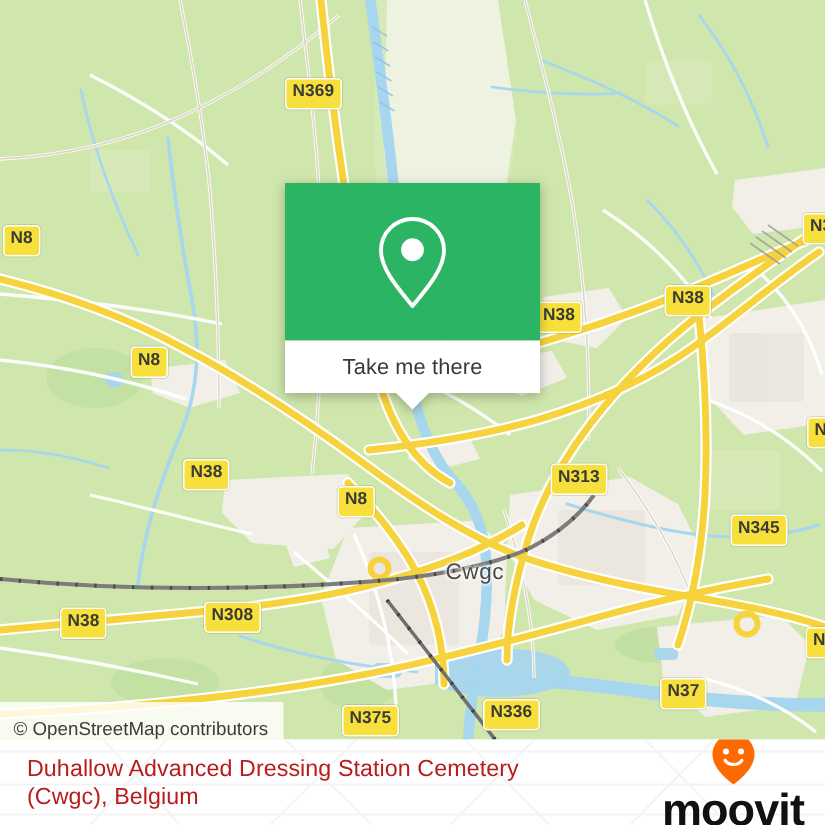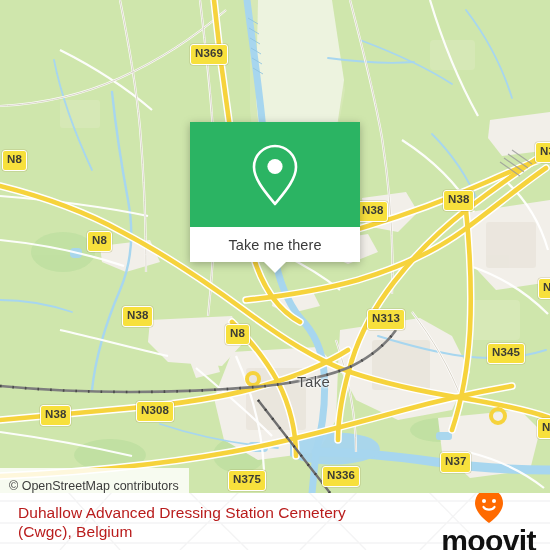--- a/index.html
+++ b/index.html
@@ -258,39 +258,39 @@
 
       <g stroke="#9a9a9a" stroke-width="1.2" opacity=".8">
         <path d="M500,162 L520,176 M504,158 L524,172 M508,154 L528,168 M512,150 L532,164"></path>
       </g>
 
       <g stroke="#8fc4e0" stroke-width="1" opacity=".85">
         <path d="M248,18 L258,24 M249,28 L259,34 M250,38 L260,44 M251,48 L261,54 M252,58 L262,64 M253,68 L263,74"></path>
       </g>
     </svg>
 
-    <div class="shield" style="left:190px;top:44px">N369</div>
+    <div class="shield" style="left:190px;top:52px">N369</div>
     <div class="shield" style="left:2px;top:150px">N8</div>
     <div class="shield" style="left:87px;top:231px">N8</div>
     <div class="shield" style="left:443px;top:190px">N38</div>
     <div class="shield" style="left:357px;top:201px">N38</div>
     <div class="shield" style="left:535px;top:142px">N36</div>
     <div class="shield" style="left:122px;top:306px">N38</div>
     <div class="shield" style="left:225px;top:324px">N8</div>
     <div class="shield" style="left:367px;top:309px">N313</div>
     <div class="shield" style="left:487px;top:343px">N345</div>
     <div class="shield" style="left:538px;top:278px">N3</div>
     <div class="shield" style="left:537px;top:418px">N8</div>
     <div class="shield" style="left:40px;top:405px">N38</div>
     <div class="shield" style="left:136px;top:401px">N308</div>
     <div class="shield" style="left:440px;top:452px">N37</div>
     <div class="shield" style="left:228px;top:470px">N375</div>
     <div class="shield" style="left:322px;top:466px">N336</div>
 
-    <div class="city-label" style="left:297px;top:373px">Take</div>
+    <div class="city-label" style="left:297px;top:373px">Cwgc</div>
 
     <div class="popup">
       <div class="popup-head">
         <svg width="56" height="66" viewBox="0 0 56 66">
           <path d="M28 4 C16.4 4 7 13.4 7 25 C7 38 20 52 28 62 C36 52 49 38 49 25 C49 13.4 39.6 4 28 4 Z" fill="none" stroke="#ffffff" stroke-width="2.6" stroke-linejoin="round"></path>
           <circle cx="28" cy="24.5" r="7.6" fill="#ffffff"></circle>
         </svg>
       </div>
       <div class="popup-foot">
         <span class="popup-foot-label">Take me there</span>

